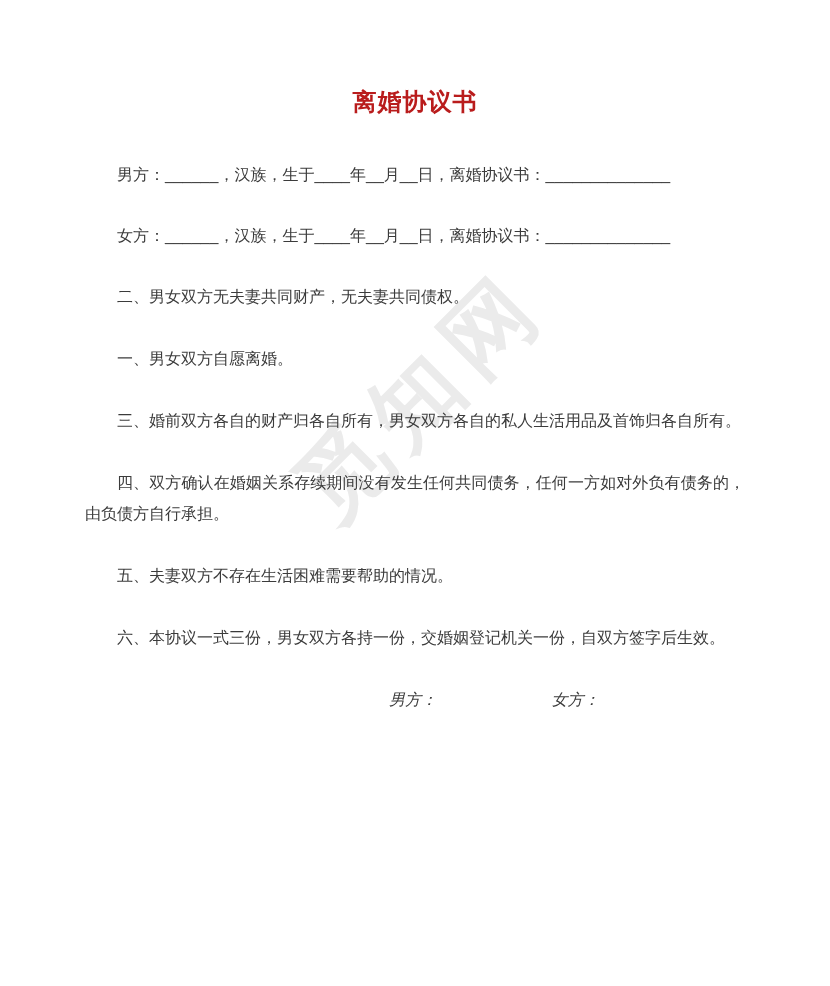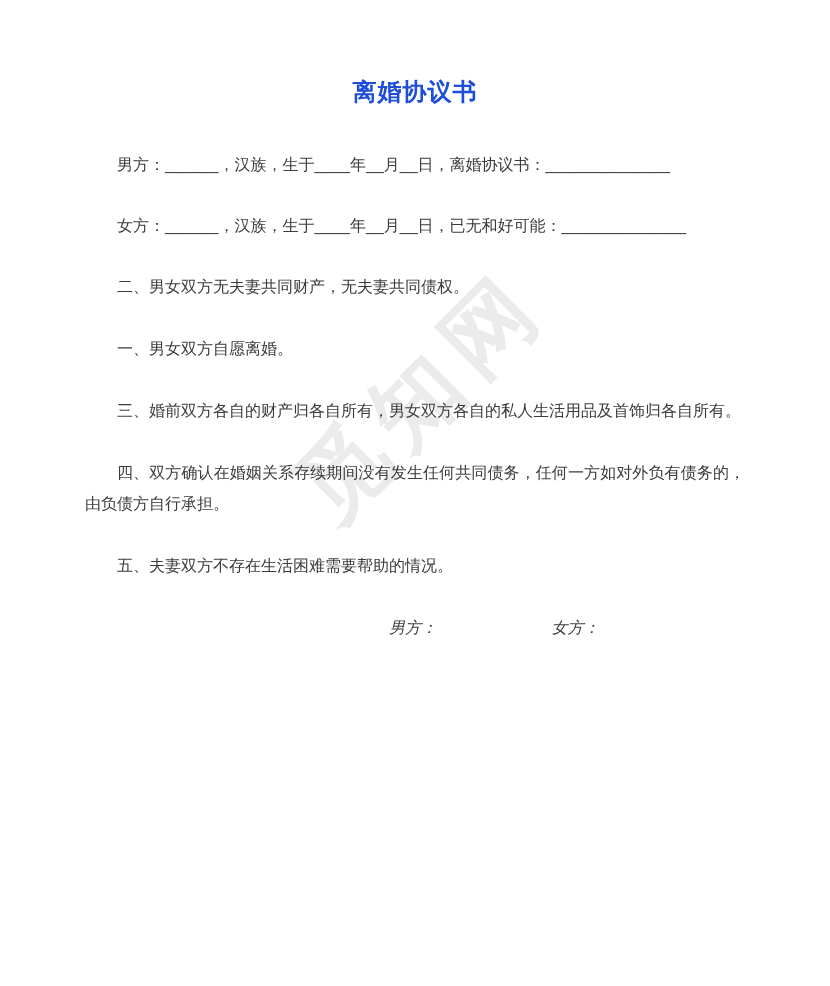--- a/index.html
+++ b/index.html
@@ -34,23 +34,23 @@
     white-space: nowrap;
     pointer-events: none;
     user-select: none;
   }
   .title {
     position: relative;
     font-size: 24px;
     line-height: 28px;
     font-weight: 700;
     text-align: center;
-    color: #1d4ed8;
+    color: #b91c1c;
     letter-spacing: 1px;
-    margin: 8px 0 43px 0;
+    margin: 18px 0 43px 0;
   }
   .line {
     position: relative;
     font-size: 16px;
     line-height: 31px;
     text-indent: 2em;
     text-align: justify;
     margin: 0 0 30px 0;
   }
   .clause {
@@ -74,33 +74,34 @@
 <body>
 
 <div class="page">
 
   <div class="watermark">觅知网</div>
 
   <h1 class="title">离婚协议书</h1>
 
   <p class="line">男方：______，汉族，生于____年__月__日，离婚协议书：______________</p>
 
-  <p class="line">女方：______，汉族，生于____年__月__日，已无和好可能：______________</p>
+  <p class="line">女方：______，汉族，生于____年__月__日，离婚协议书：______________</p>
 
 
   <p class="line clause">二、男女双方无夫妻共同财产，无夫妻共同债权。</p>
 
   <p class="line clause">一、男女双方自愿离婚。</p>
 
   <p class="line clause">三、婚前双方各自的财产归各自所有，男女双方各自的私人生活用品及首饰归各自所有。</p>
 
   <p class="line clause">四、双方确认在婚姻关系存续期间没有发生任何共同债务，任何一方如对外负有债务的，由负债方自行承担。</p>
 
   <p class="line clause">五、夫妻双方不存在生活困难需要帮助的情况。</p>
 
+  <p class="line clause">六、本协议一式三份，男女双方各持一份，交婚姻登记机关一份，自双方签字后生效。</p>
 
   <div class="sig-row">
     <span class="sig-cell">男方：</span>
     <span class="sig-cell">女方：</span>
   </div>
 
 
 </div>
 
 </body></html>

